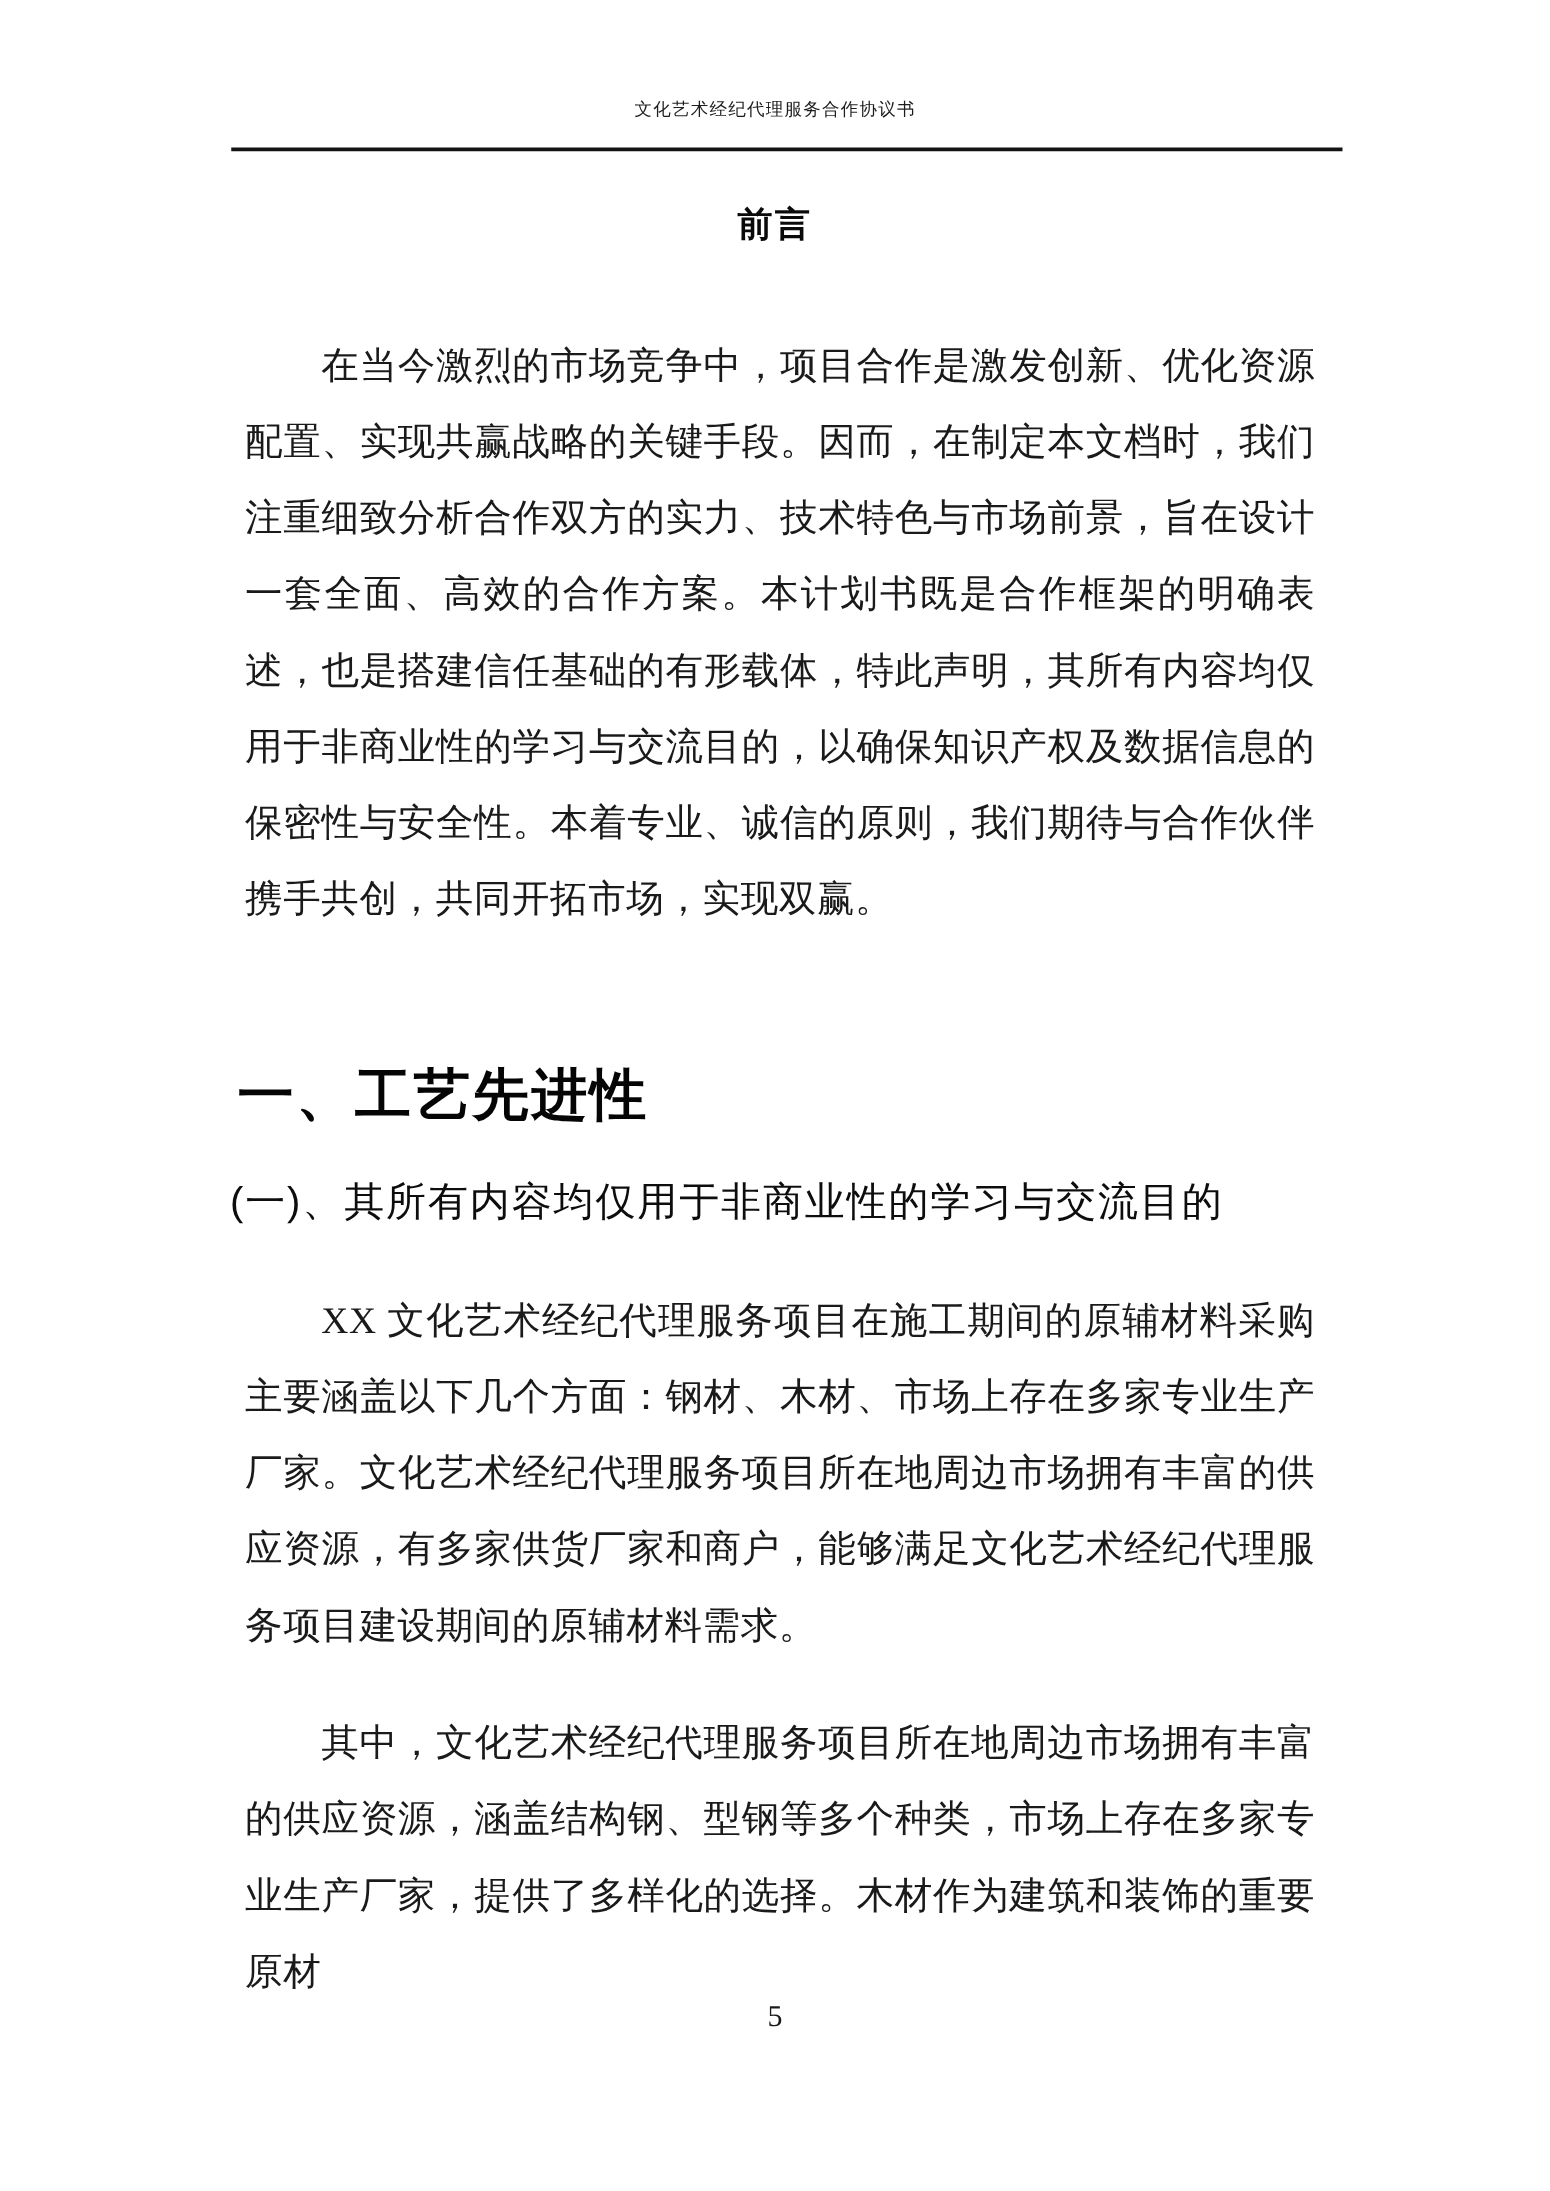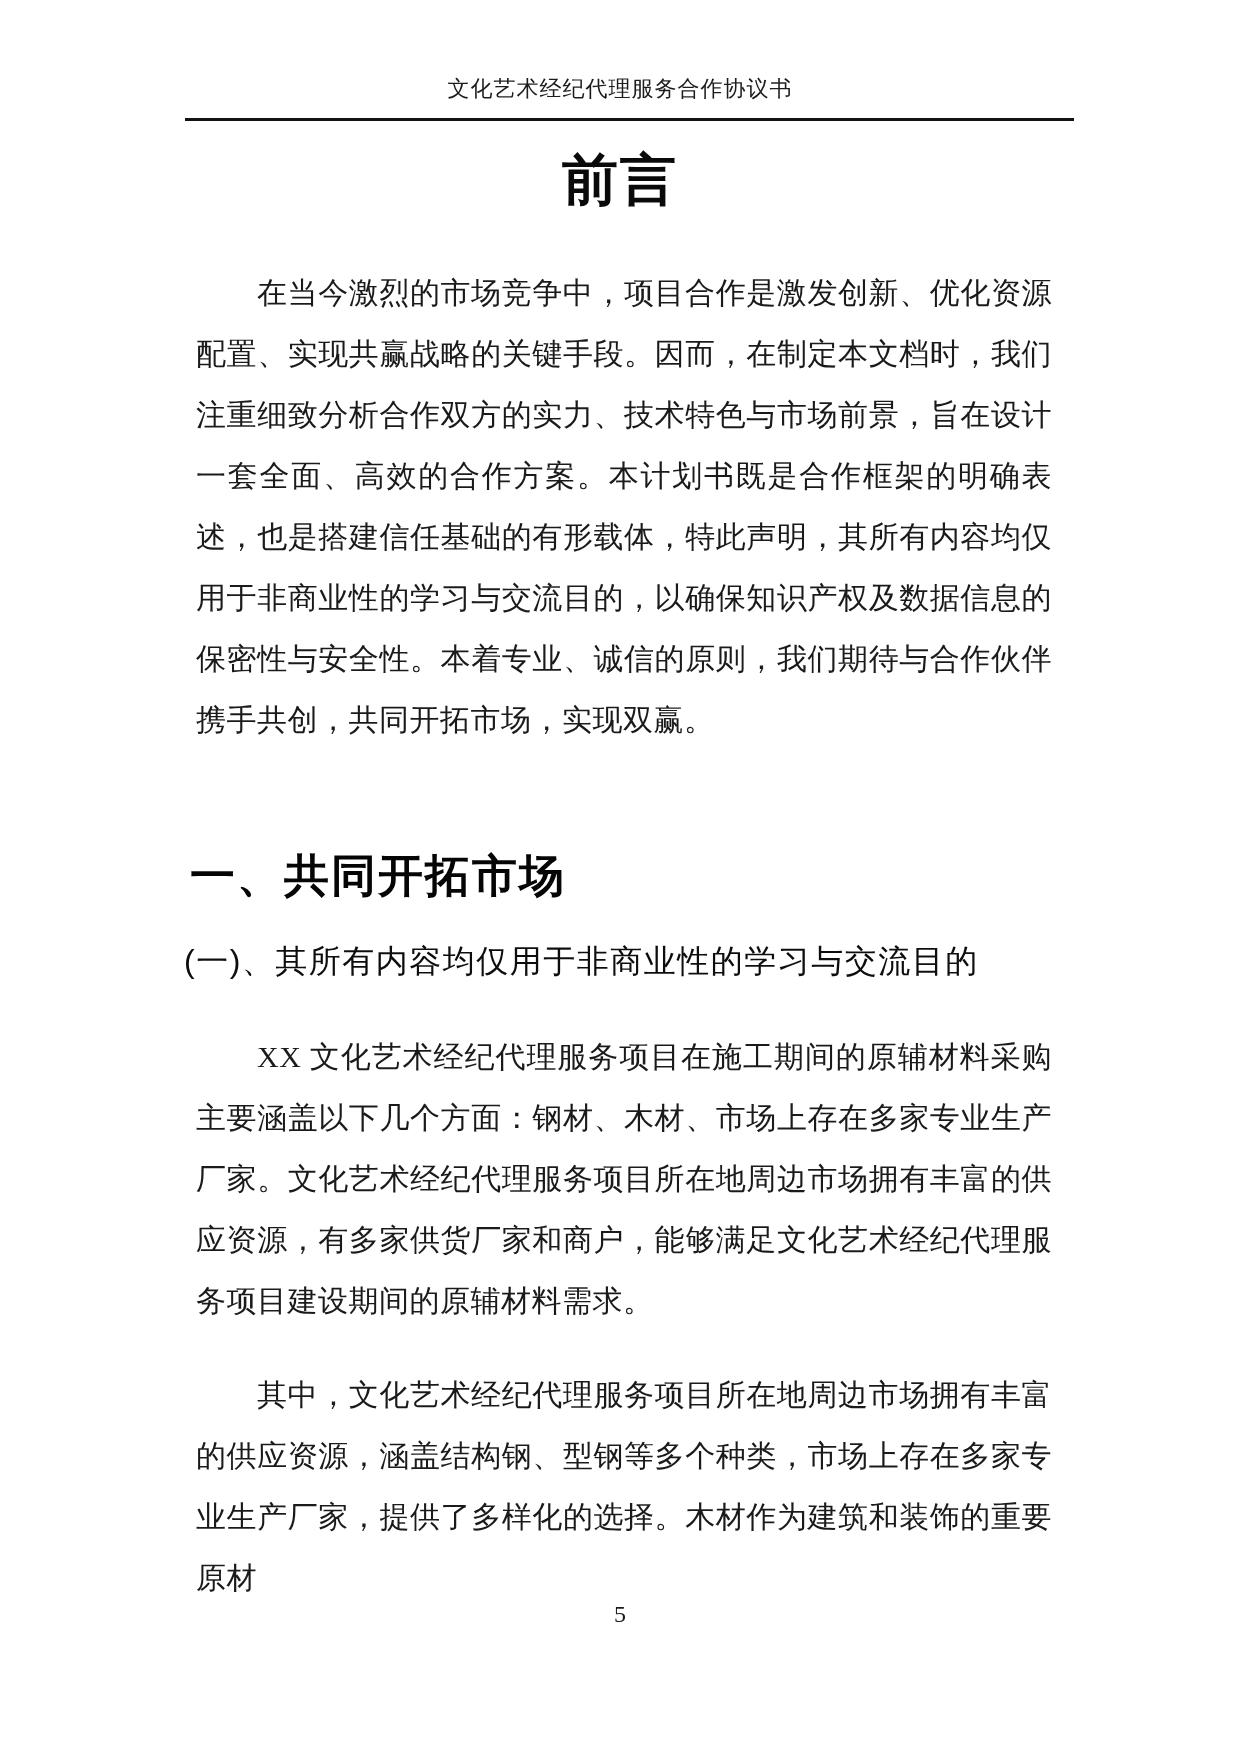--- a/index.html
+++ b/index.html
@@ -16,21 +16,21 @@
     font-family: "Liberation Serif", "DejaVu Serif", serif;
     overflow: hidden;
   }
   
   .header-text {
     position: absolute;
     top: 77px;
     left: 0;
     width: 100%;
     text-align: center;
-    font-size: 22px;
+    font-size: 14px;
     letter-spacing: 1px;
     color: #1c1c1c;
     line-height: 24px;
   }
   .header-rule {
     position: absolute;
     top: 118px;
     left: 185px;
     width: 889px;
     height: 0;
@@ -39,21 +39,21 @@
   
   .doc-title {
     position: absolute;
     top: 152px;
     left: 0;
     width: 100%;
     margin: 0;
     text-align: center;
     font-family: "Liberation Sans", "DejaVu Sans", sans-serif;
     font-weight: bold;
-    font-size: 56px;
+    font-size: 28px;
     line-height: 56px;
     letter-spacing: 2px;
     color: #0a0a0a;
   }
   
   .body-par {
     position: absolute;
     left: 196px;
     width: 856px;
     margin: 0;
@@ -111,21 +111,21 @@
 <div class="page">
 
   <div class="header-text">文化艺术经纪代理服务合作协议书</div>
 
   <div class="header-rule"></div>
 
   <h1 class="doc-title">前言</h1>
 
   <p class="body-par p-intro">在当今激烈的市场竞争中，项目合作是激发创新、优化资源配置、实现共赢战略的关键手段。因而，在制定本文档时，我们注重细致分析合作双方的实力、技术特色与市场前景，旨在设计一套全面、高效的合作方案。本计划书既是合作框架的明确表述，也是搭建信任基础的有形载体，特此声明，其所有内容均仅用于非商业性的学习与交流目的，以确保知识产权及数据信息的保密性与安全性。本着专业、诚信的原则，我们期待与合作伙伴携手共创，共同开拓市场，实现双赢。</p>
 
-  <h2 class="sec-heading">一、共同开拓市场</h2>
+  <h2 class="sec-heading">一、工艺先进性</h2>
 
   <h3 class="subsec-heading">(一)、其所有内容均仅用于非商业性的学习与交流目的</h3>
 
   <p class="body-par p-sub1">XX 文化艺术经纪代理服务项目在施工期间的原辅材料采购主要涵盖以下几个方面：钢材、木材、市场上存在多家专业生产厂家。文化艺术经纪代理服务项目所在地周边市场拥有丰富的供应资源，有多家供货厂家和商户，能够满足文化艺术经纪代理服务项目建设期间的原辅材料需求。</p>
 
   <p class="body-par p-sub2">其中，文化艺术经纪代理服务项目所在地周边市场拥有丰富的供应资源，涵盖结构钢、型钢等多个种类，市场上存在多家专业生产厂家，提供了多样化的选择。木材作为建筑和装饰的重要原材</p>
 
   <div class="page-number">5</div>
 
 </div>

